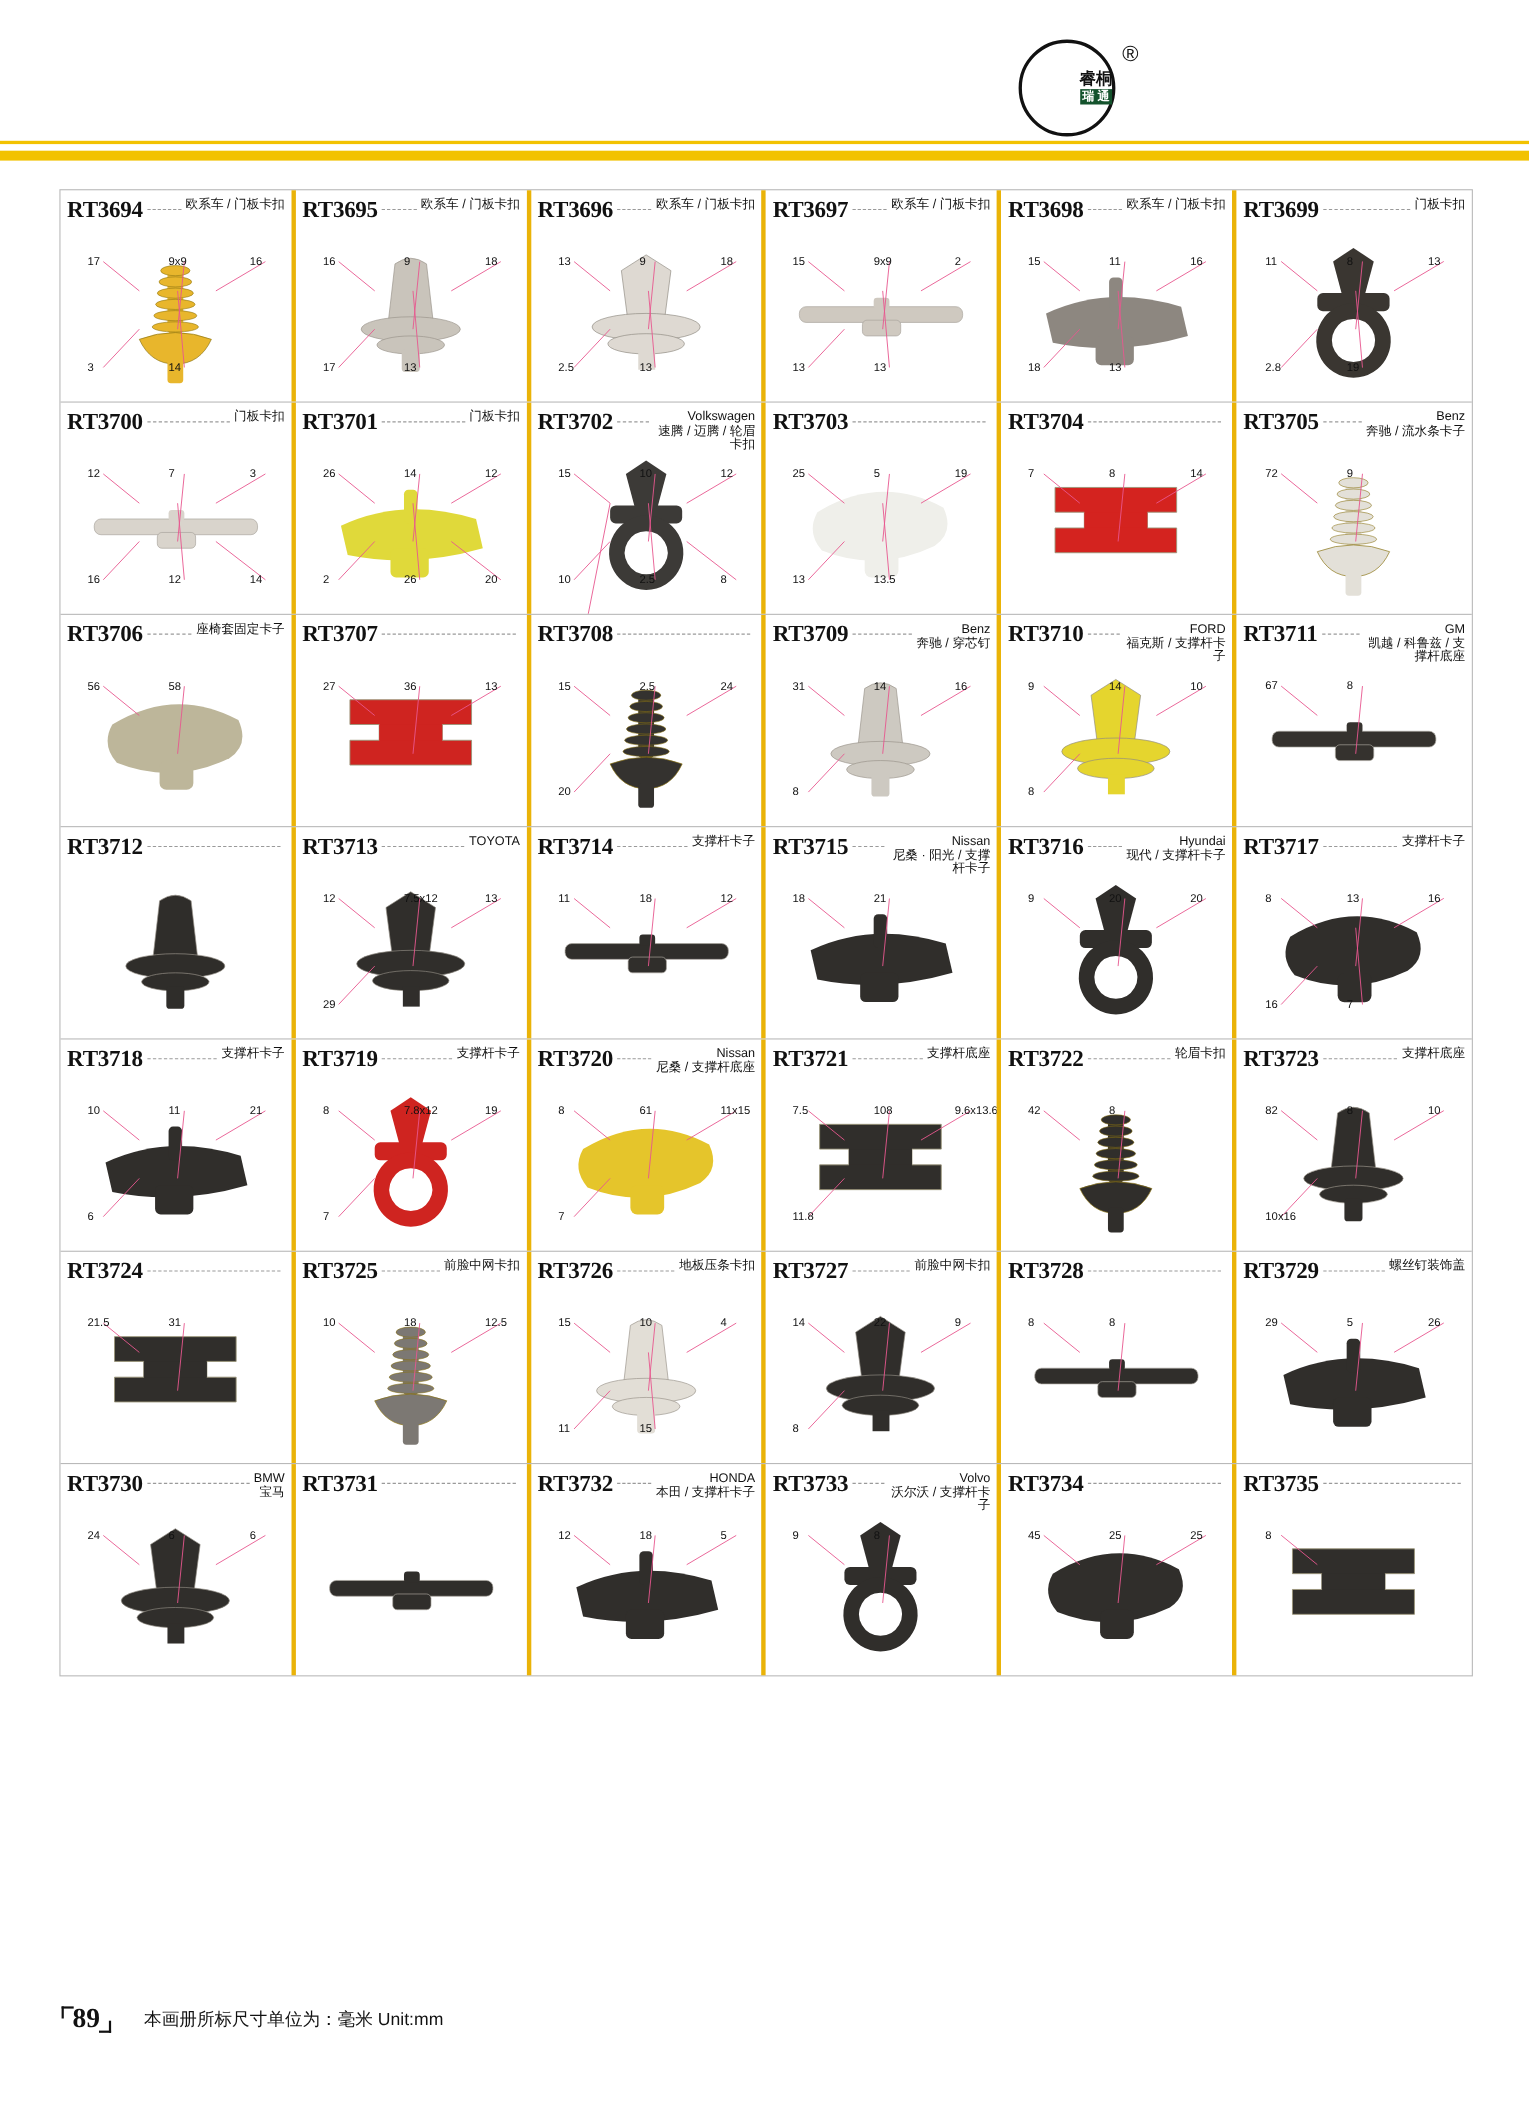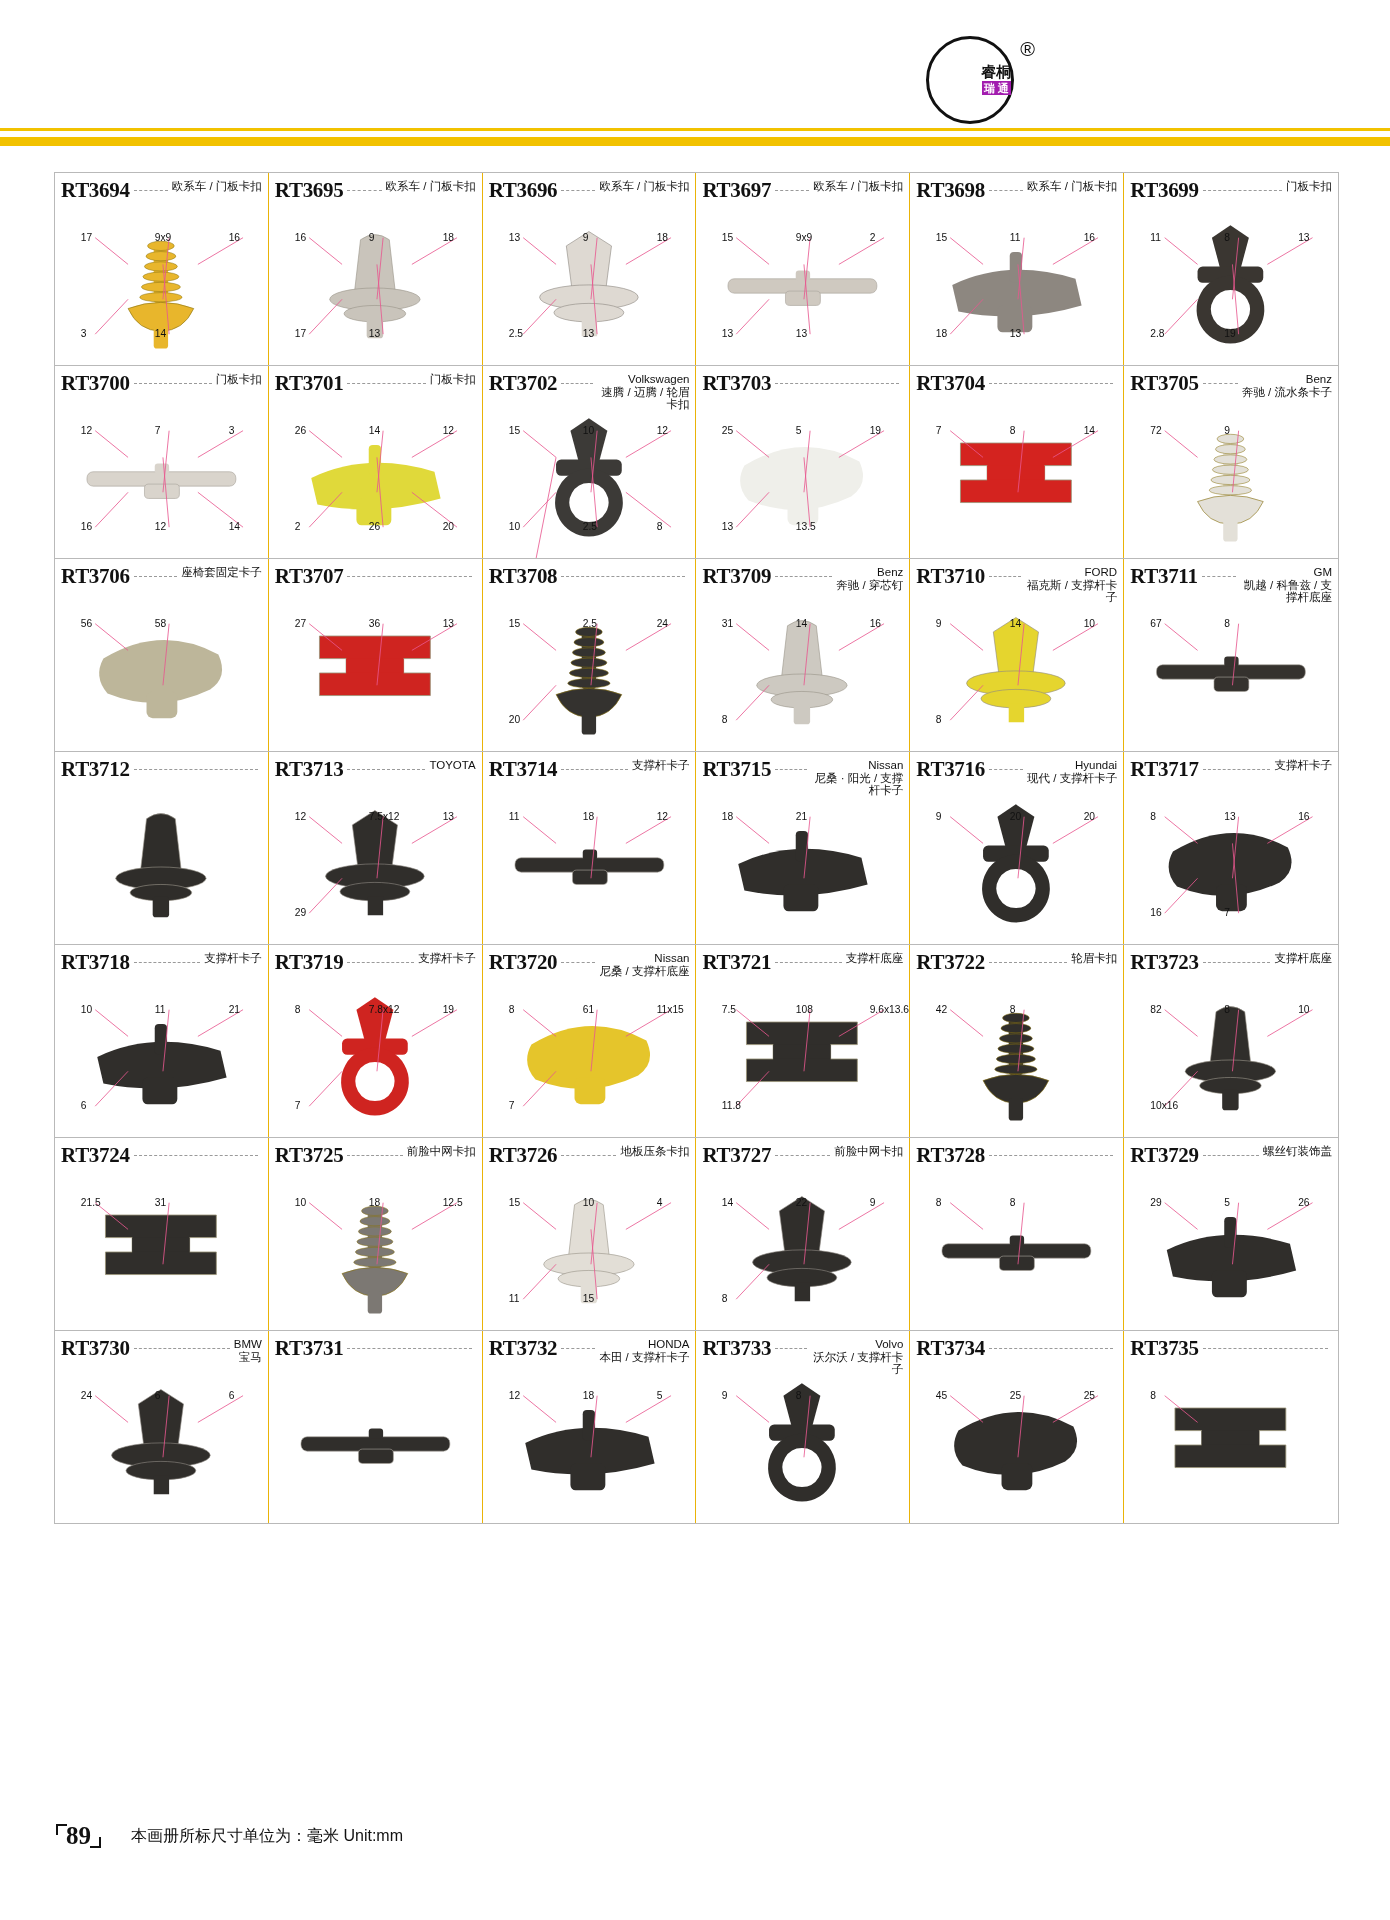--- a/index.html
+++ b/index.html
@@ -46,21 +46,21 @@
   .logo-inner{
     font-family:"Liberation Serif", serif;
     font-size:15px;
     line-height:14px;
     text-align:center;
     color:#111;
     font-weight:bold;
   }
   .logo-inner .red{
     display:inline-block;
-    background:#a21caf;
+    background:#14532d;
     color:#fff;
     padding:0 2px;
     font-size:11px;
     margin-top:2px;
   }
   .logo-r{
     font-size:20px;
     margin-left:6px;
     margin-top:2px;
     color:#111;
@@ -81,21 +81,21 @@
     box-sizing:border-box;
   }
   .row{
     display:flex;
     border-bottom:1px solid #b9b9b9;
   }
   .row:last-child{border-bottom:none;}
   .cell{
     width:16.6667%;
     box-sizing:border-box;
-    border-right:1px solid #eab308;
+    border-right:4px solid #eab308;
     padding:0;
     position:relative;
     height:192px;
   }
   .cell:last-child{border-right:none;}
   .cell-head{
     display:flex;
     align-items:flex-start;
     height:40px;
     padding:6px 6px 0 6px;

